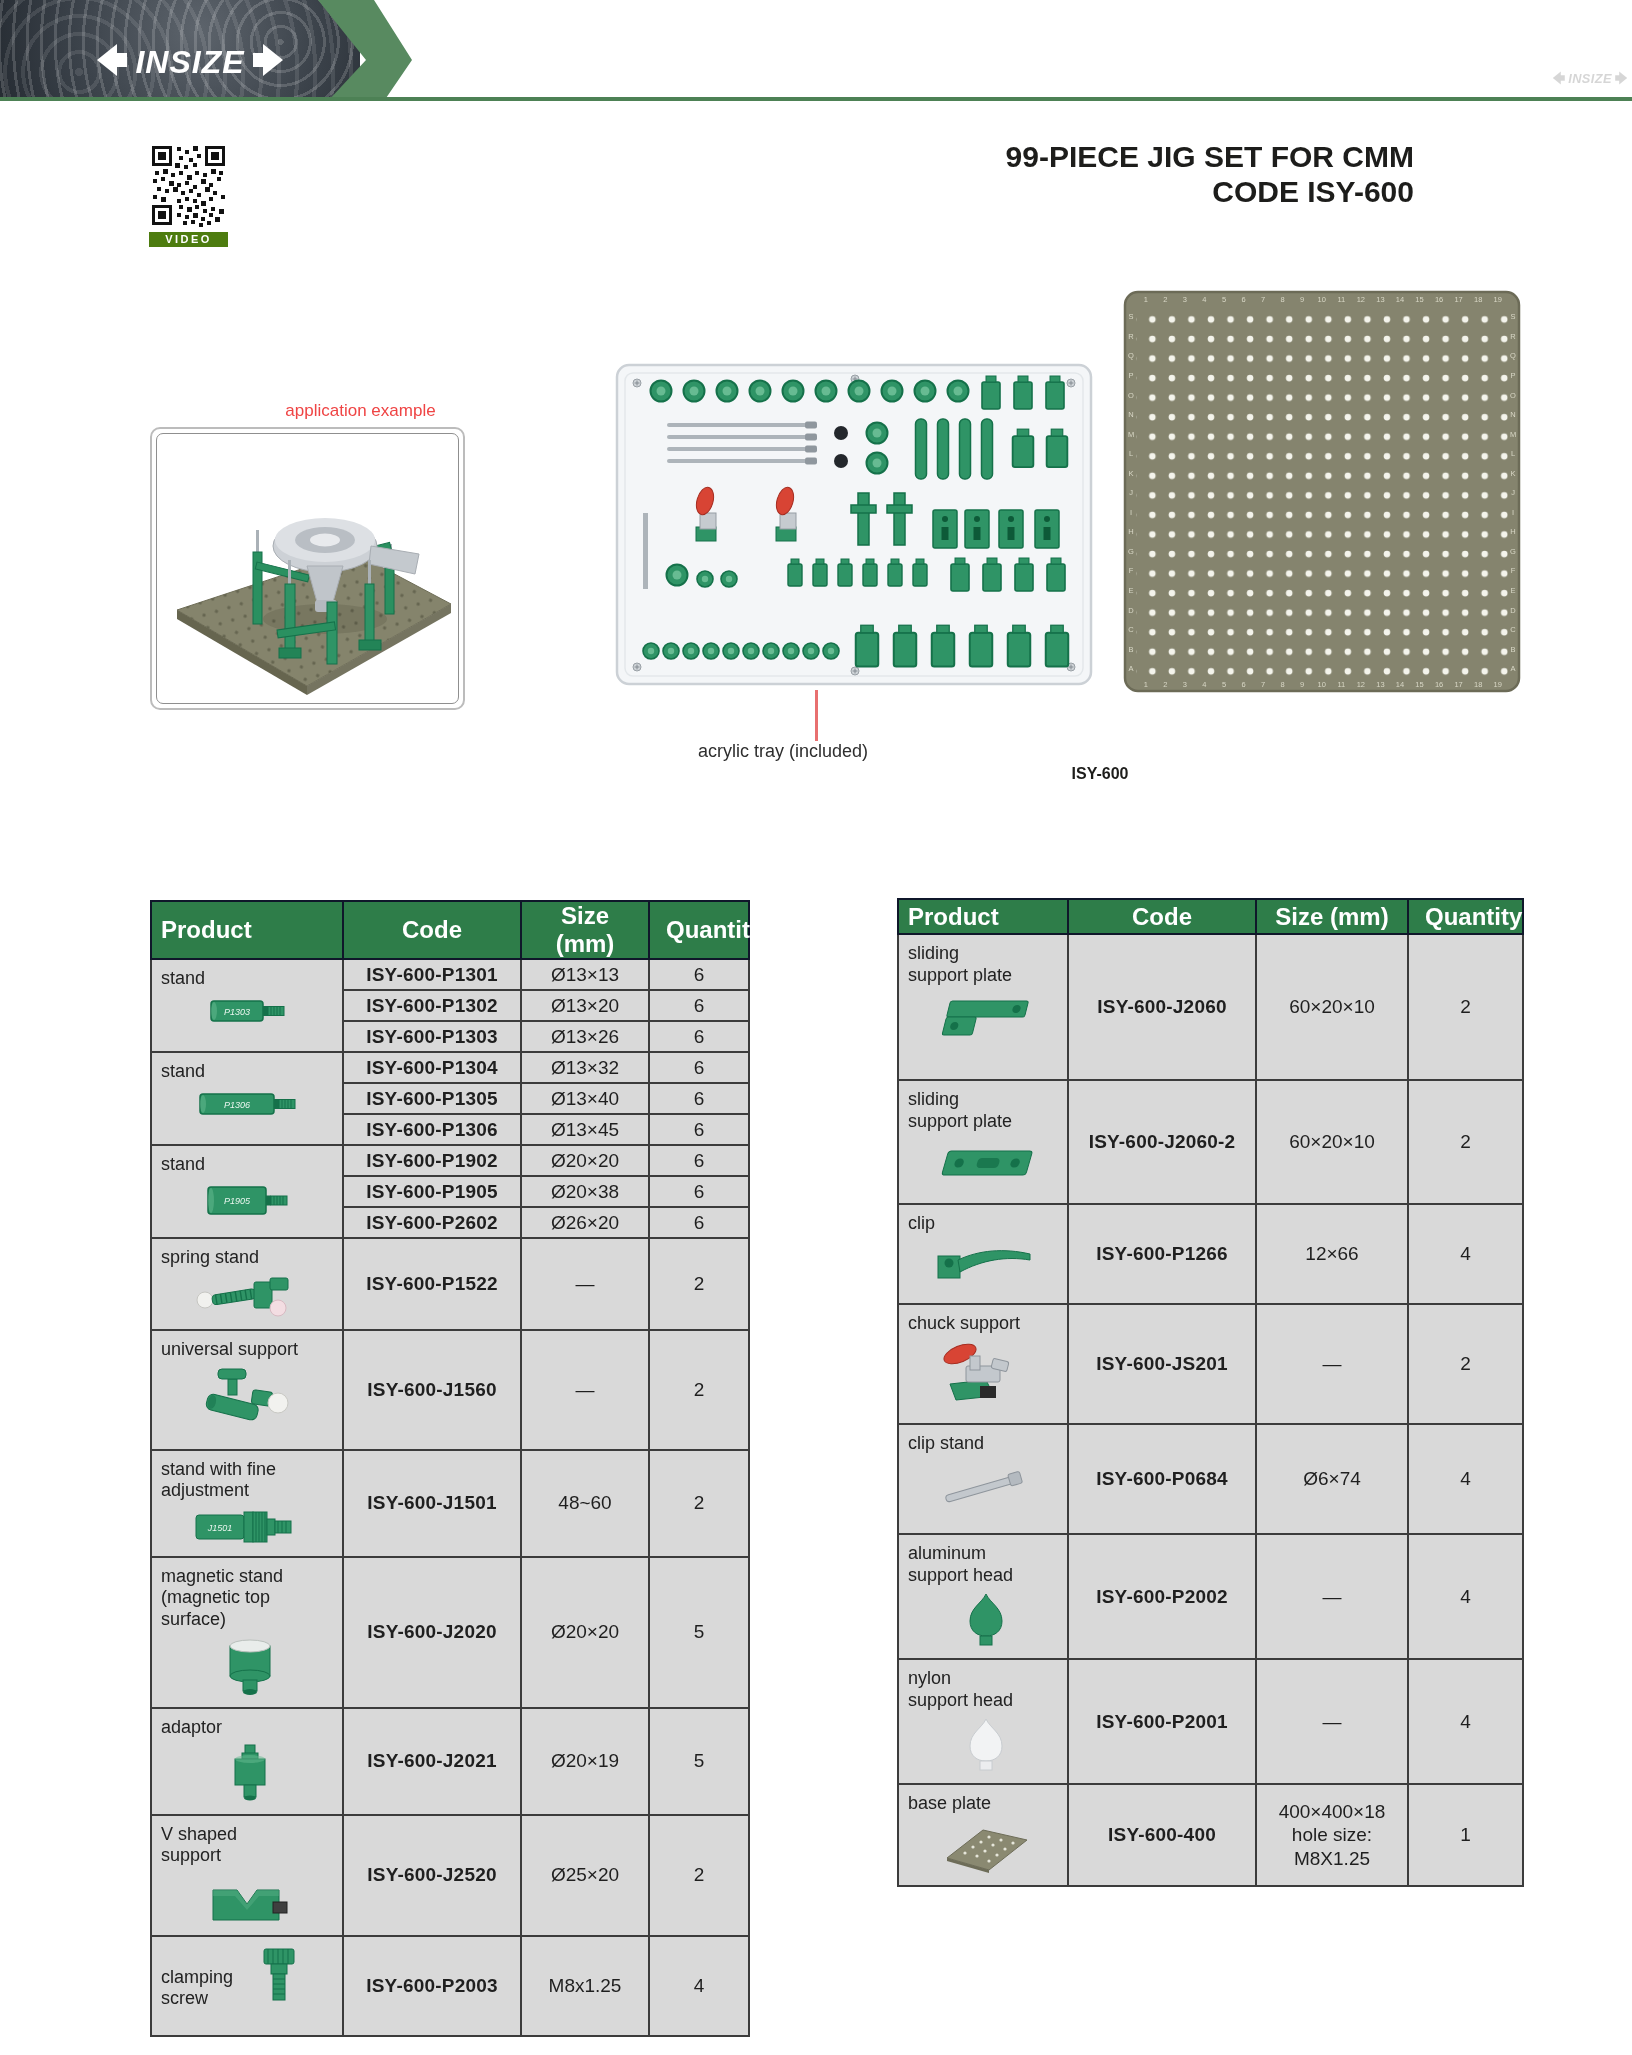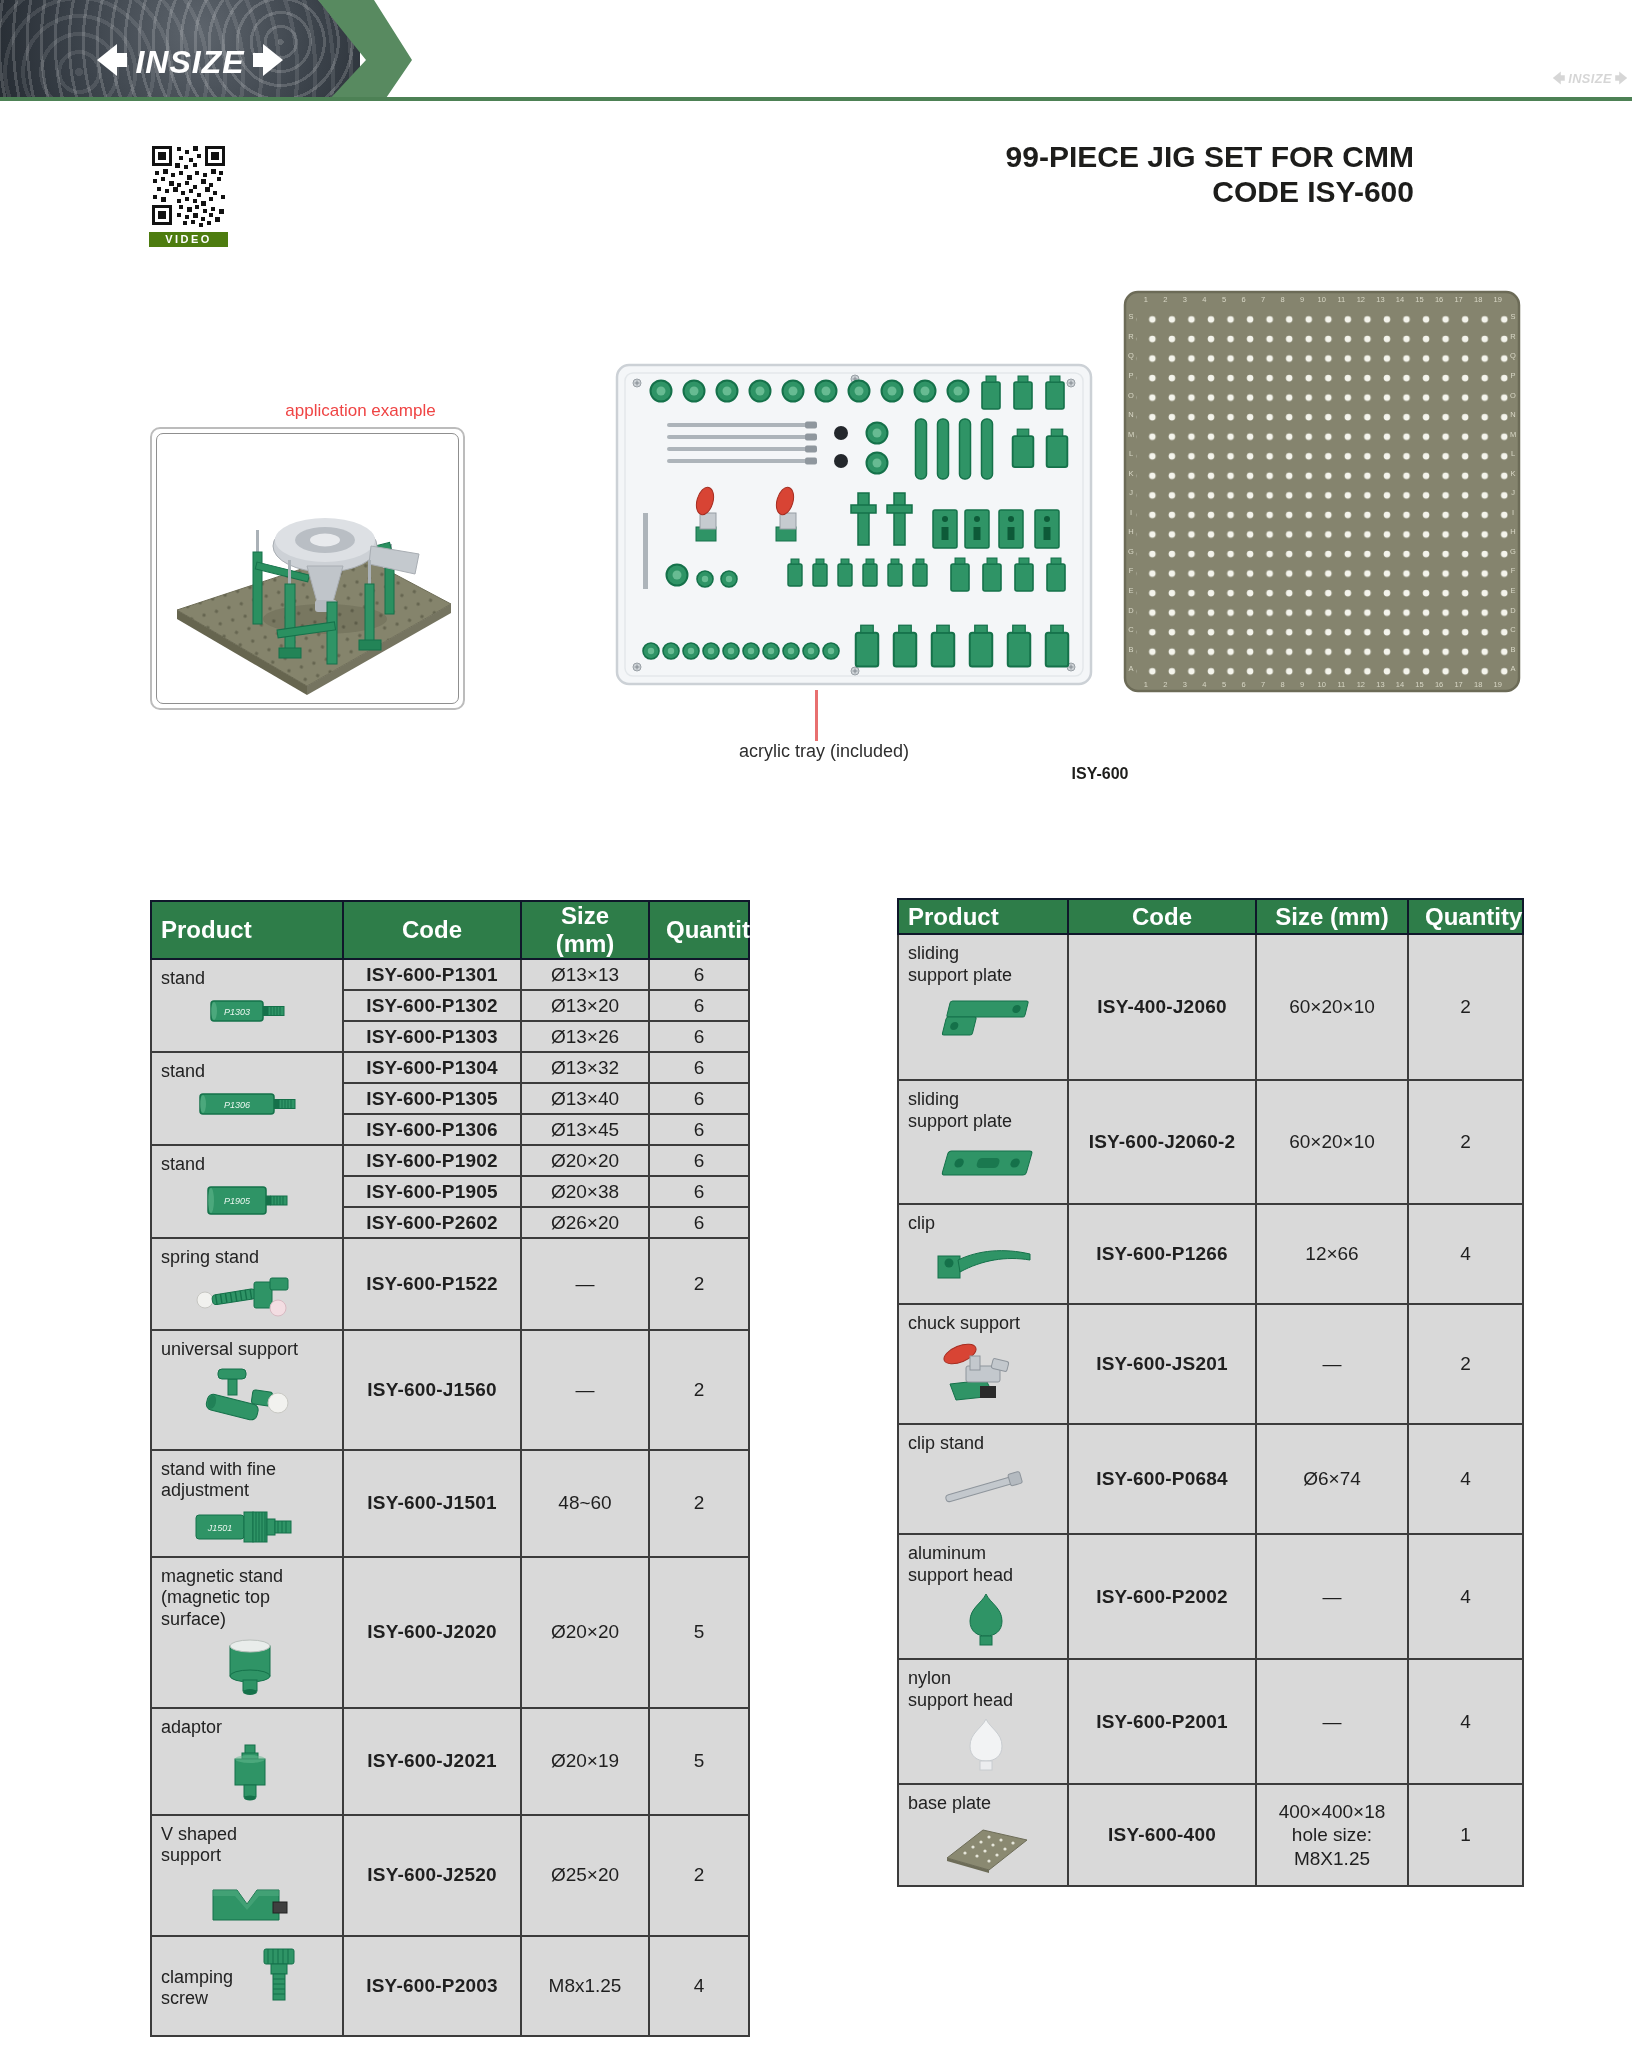--- a/index.html
+++ b/index.html
@@ -28,21 +28,21 @@
 
   
   .app-label{position:absolute;left:273px;top:401px;width:175px;text-align:center;
              font-size:17px;color:#ef4444;}
   .app-frame{position:absolute;left:150px;top:427px;width:311px;height:279px;
              border:2px solid #bcbcbc;border-radius:10px;background:#fff;}
   .app-frame-inner{position:absolute;left:4px;top:4px;right:4px;bottom:4px;
              border:1px solid #8f8f8f;border-radius:7px;overflow:hidden;}
   .tray-fig{position:absolute;left:615px;top:363px;width:478px;height:327px;}
   .pointer-line{position:absolute;left:815px;top:690px;width:3px;height:51px;background:#e87070;}
-  .tray-caption{position:absolute;left:698px;top:741px;width:252px;text-align:center;
+  .tray-caption{position:absolute;left:698px;top:741px;width:252px;
                 font-size:18px;color:#2e2e2e;}
   .model-label{position:absolute;left:1020px;top:765px;width:160px;text-align:center;
                font-size:16px;font-weight:bold;color:#1d1d1b;}
   .plate-fig{position:absolute;left:1123px;top:290px;width:398px;height:403px;}
 
   
   .table-slot{position:absolute;}
   #left-table{left:150px;top:900px;width:598px;}
   #right-table{left:897px;top:898px;width:625px;}
   table.spec{border-collapse:collapse;table-layout:fixed;width:100%;}
@@ -688,21 +688,21 @@
                 <div class="pthumb"><svg width="104" height="52" viewBox="0 0 104 52" xmlns="http://www.w3.org/2000/svg">
                     <g transform="translate(2,4) skewX(-14)">
                       <rect x="16" y="6" width="78" height="16" rx="2" fill="#2f9466" stroke="#15714a"></rect>
                       <rect x="16" y="22" width="30" height="18" rx="2" fill="#2f9466" stroke="#15714a"></rect>
                       <circle cx="26" cy="31" r="4" fill="#15714a"></circle>
                       <circle cx="84" cy="14" r="4" fill="#15714a"></circle>
                     </g>
                   </svg></div>
               </div>
             </td>
-            <td class="code">ISY-400-J2060</td>
+            <td class="code">ISY-600-J2060</td>
             <td class="size">60×20×10</td>
             <td class="qty">2</td>
           </tr>
           <tr style="height:124px">
             <td class="prod" rowspan="1">
               <div class="">
                 <div class="pname">sliding
 support plate</div>
                 <div class="pthumb"><svg width="104" height="48" viewBox="0 0 104 48" xmlns="http://www.w3.org/2000/svg">
                     <g transform="translate(4,2) skewX(-16)">

